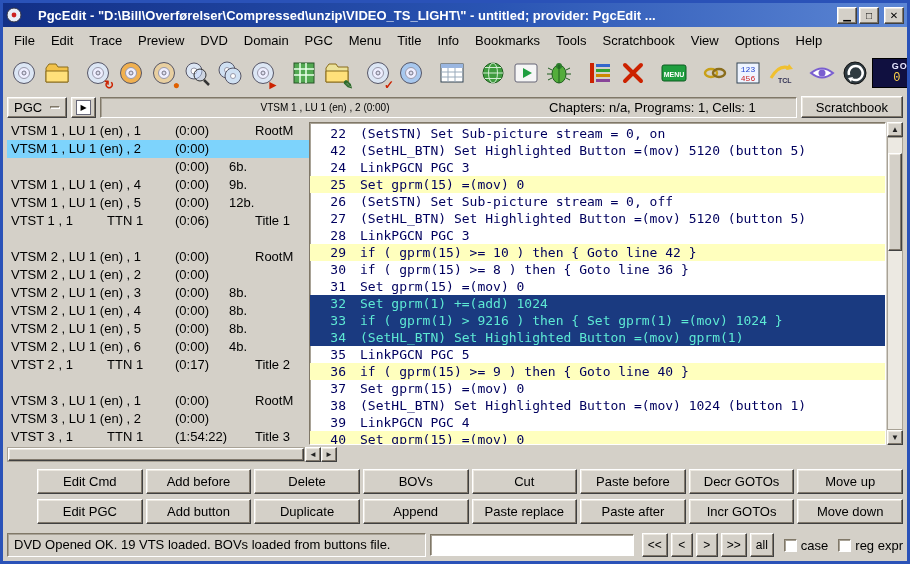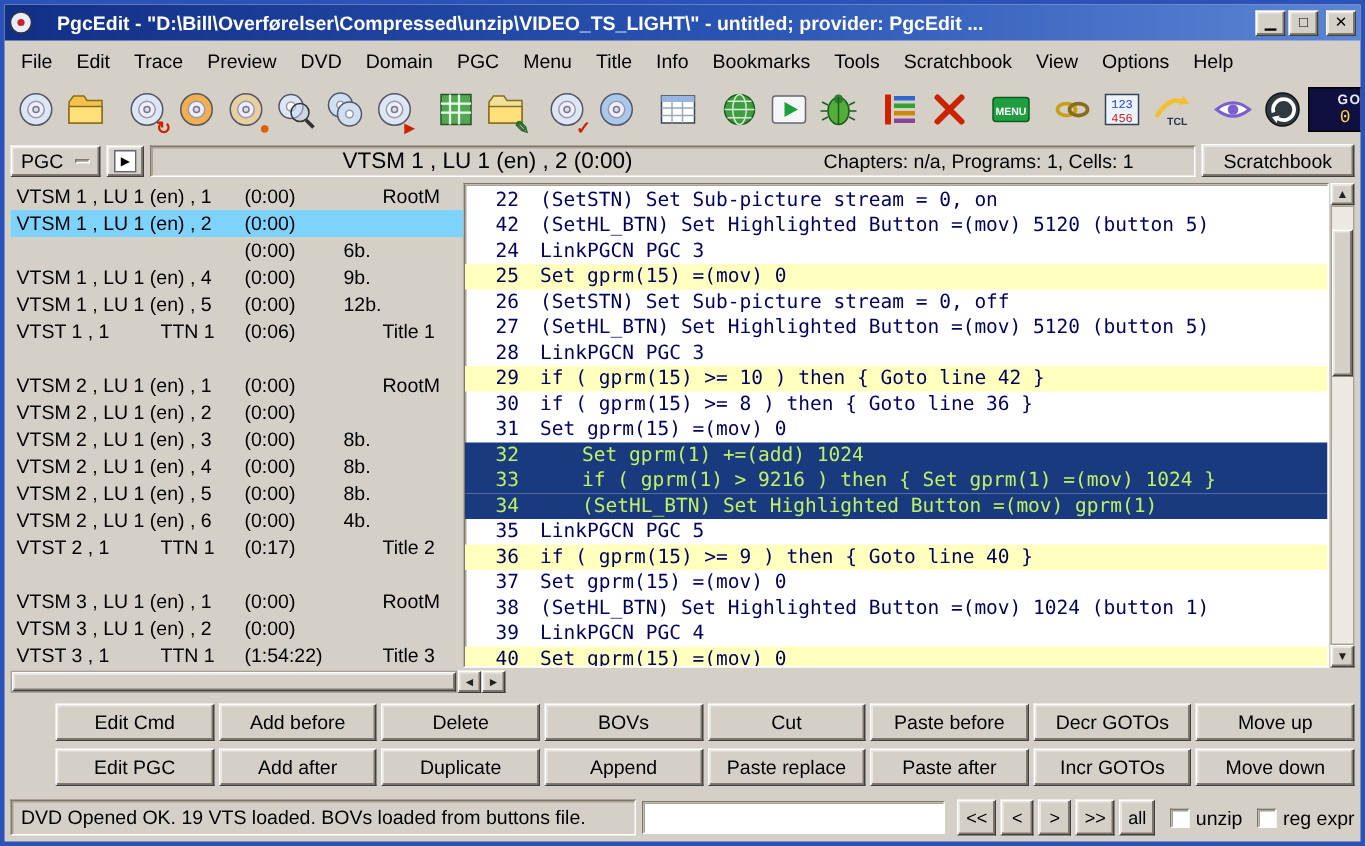--- a/index.html
+++ b/index.html
@@ -25,35 +25,35 @@
   .push{margin-left:auto;}
   .goto-box{width:56px;height:30px;background:#101040;border:1px solid #000;display:flex;flex-direction:column;align-items:flex-end;justify-content:center;padding:1px 5px;margin-left:2px;flex:none;}
   .goto-label{color:#e8e8ff;font-size:9px;font-weight:bold;letter-spacing:1px;}
   .goto-value{color:#ffd34a;font-size:12px;font-family:"Liberation Mono",monospace;}
   .pgcbar{height:24px;display:flex;align-items:center;gap:4px;padding:0 4px;margin-top:2px;}
   .pgc-menubtn{height:21px;width:60px;display:flex;align-items:center;justify-content:space-between;padding:0 6px;font-size:13px;}
   .mb-dash{width:10px;height:3px;background:#b8b4ac;border:1px solid;border-color:#807868 #fff #fff #807868;}
   .play-btn{height:21px;width:25px;display:flex;align-items:center;justify-content:center;padding:0;}
   .play-inner{background:#fff;border:1px solid #667;width:15px;height:15px;display:flex;align-items:center;justify-content:center;font-size:8px;color:#000;}
   .pgc-strip{flex:1;height:21px;display:flex;align-items:center;background:#d4d0c8;}
-  .pgc-current{flex:1;text-align:center;font-size:15px;white-space:nowrap;}
+  .pgc-current{flex:1;text-align:center;font-size:10px;white-space:nowrap;}
   .pgc-stats{font-size:13px;padding-right:40px;white-space:nowrap;}
   .scratch-btn{height:22px;padding:0 14px;font-size:13px;}
   .main{display:flex;margin:3px 4px 0 4px;height:323px;justify-content:flex-end;}
   .pgc-list{width:302px;overflow:hidden;font-size:13px;position:relative;flex:none;}
   .lrow{height:18px;position:relative;}
   .lrow span{position:absolute;top:0;height:18px;line-height:18px;white-space:pre;}
-  .c-name{left:4px;}.c-ttn{left:100px;}.c-time{left:156px;}.c-btns{left:222px;}.c-label{left:248px;}
+  .c-name{left:4px;}.c-ttn{left:100px;}.c-time{left:168px;}.c-btns{left:222px;}.c-label{left:248px;}
   .lrow.sel{background:#7dd3fc;}
   .cmd-border{flex:1;background:#fff;overflow:hidden;padding:2px 0;}
   .cline{height:17px;display:flex;line-height:17px;font-family:"DejaVu Sans Mono","Liberation Mono",monospace;font-size:13px;color:#00005e;white-space:pre;}
   .cnum{width:36px;text-align:right;flex:none;}
   .ctext{margin-left:14px;}
   .cline.y{background:#ffffbe;}
-  .cline.s{background:#1a3a80;color:#bef264;gap:28px;}
+  .cline.s{background:#1a3a80;color:#5eead4;}
   .vscroll{width:16px;flex:none;display:flex;flex-direction:column;margin-left:1px;}
   .sb-btn{width:16px;height:15px;font-size:8px;display:flex;align-items:center;justify-content:center;padding:0;color:#222;flex:none;line-height:1;}
   .vtrough{flex:1;position:relative;background:#ece9e2;border:1px solid #a8a296;}
   .vthumb{position:absolute;left:0;right:0;top:5%;height:34%;}
   .hstrip{height:15px;margin:2px 4px 0 4px;display:flex;}
   .hscroll{width:330px;display:flex;}
   .htrough{flex:1;position:relative;background:#ece9e2;border:1px solid #a8a296;}
   .hthumb{position:absolute;top:0;bottom:0;left:0;right:0;}
   .btn-grid{display:grid;grid-template-columns:repeat(8,1fr);gap:5px 3px;margin:7px 4px 0 4px;padding-left:30px;}
   .cbtn{height:25px;font-size:13px;padding:0;white-space:nowrap;}
@@ -525,42 +525,42 @@
   <div class="btn-grid">
       <button class="cbtn raised">Edit Cmd</button>
       <button class="cbtn raised">Add before</button>
       <button class="cbtn raised">Delete</button>
       <button class="cbtn raised">BOVs</button>
       <button class="cbtn raised">Cut</button>
       <button class="cbtn raised">Paste before</button>
       <button class="cbtn raised">Decr GOTOs</button>
       <button class="cbtn raised">Move up</button>
       <button class="cbtn raised">Edit PGC</button>
-      <button class="cbtn raised">Add after</button>
+      <button class="cbtn raised">Add button</button>
       <button class="cbtn raised">Duplicate</button>
       <button class="cbtn raised">Append</button>
       <button class="cbtn raised">Paste replace</button>
       <button class="cbtn raised">Paste after</button>
       <button class="cbtn raised">Incr GOTOs</button>
       <button class="cbtn raised">Move down</button>
     </div>
 
   <div class="statusbar">
     <div class="status-msg sunken">DVD Opened OK.  19 VTS loaded.  BOVs loaded from buttons file.</div>
     <input class="search-input sunken" value="" style="">
     <span class="nav-btns">
         <button class="nav-btn raised">&lt;&lt;</button>
         <button class="nav-btn raised">&lt;</button>
         <button class="nav-btn raised">&gt;</button>
         <button class="nav-btn raised">&gt;&gt;</button>
         <button class="nav-btn raised">all</button>
       </span>
     <label class="chk-wrap">
       <span class="chk sunken"></span>
-      <span>unzip</span>
+      <span>case</span>
     </label>
     <label class="chk-wrap">
       <span class="chk sunken"></span>
       <span>reg expr</span>
     </label>
   </div>
 
 </div>
 
 </body></html>

